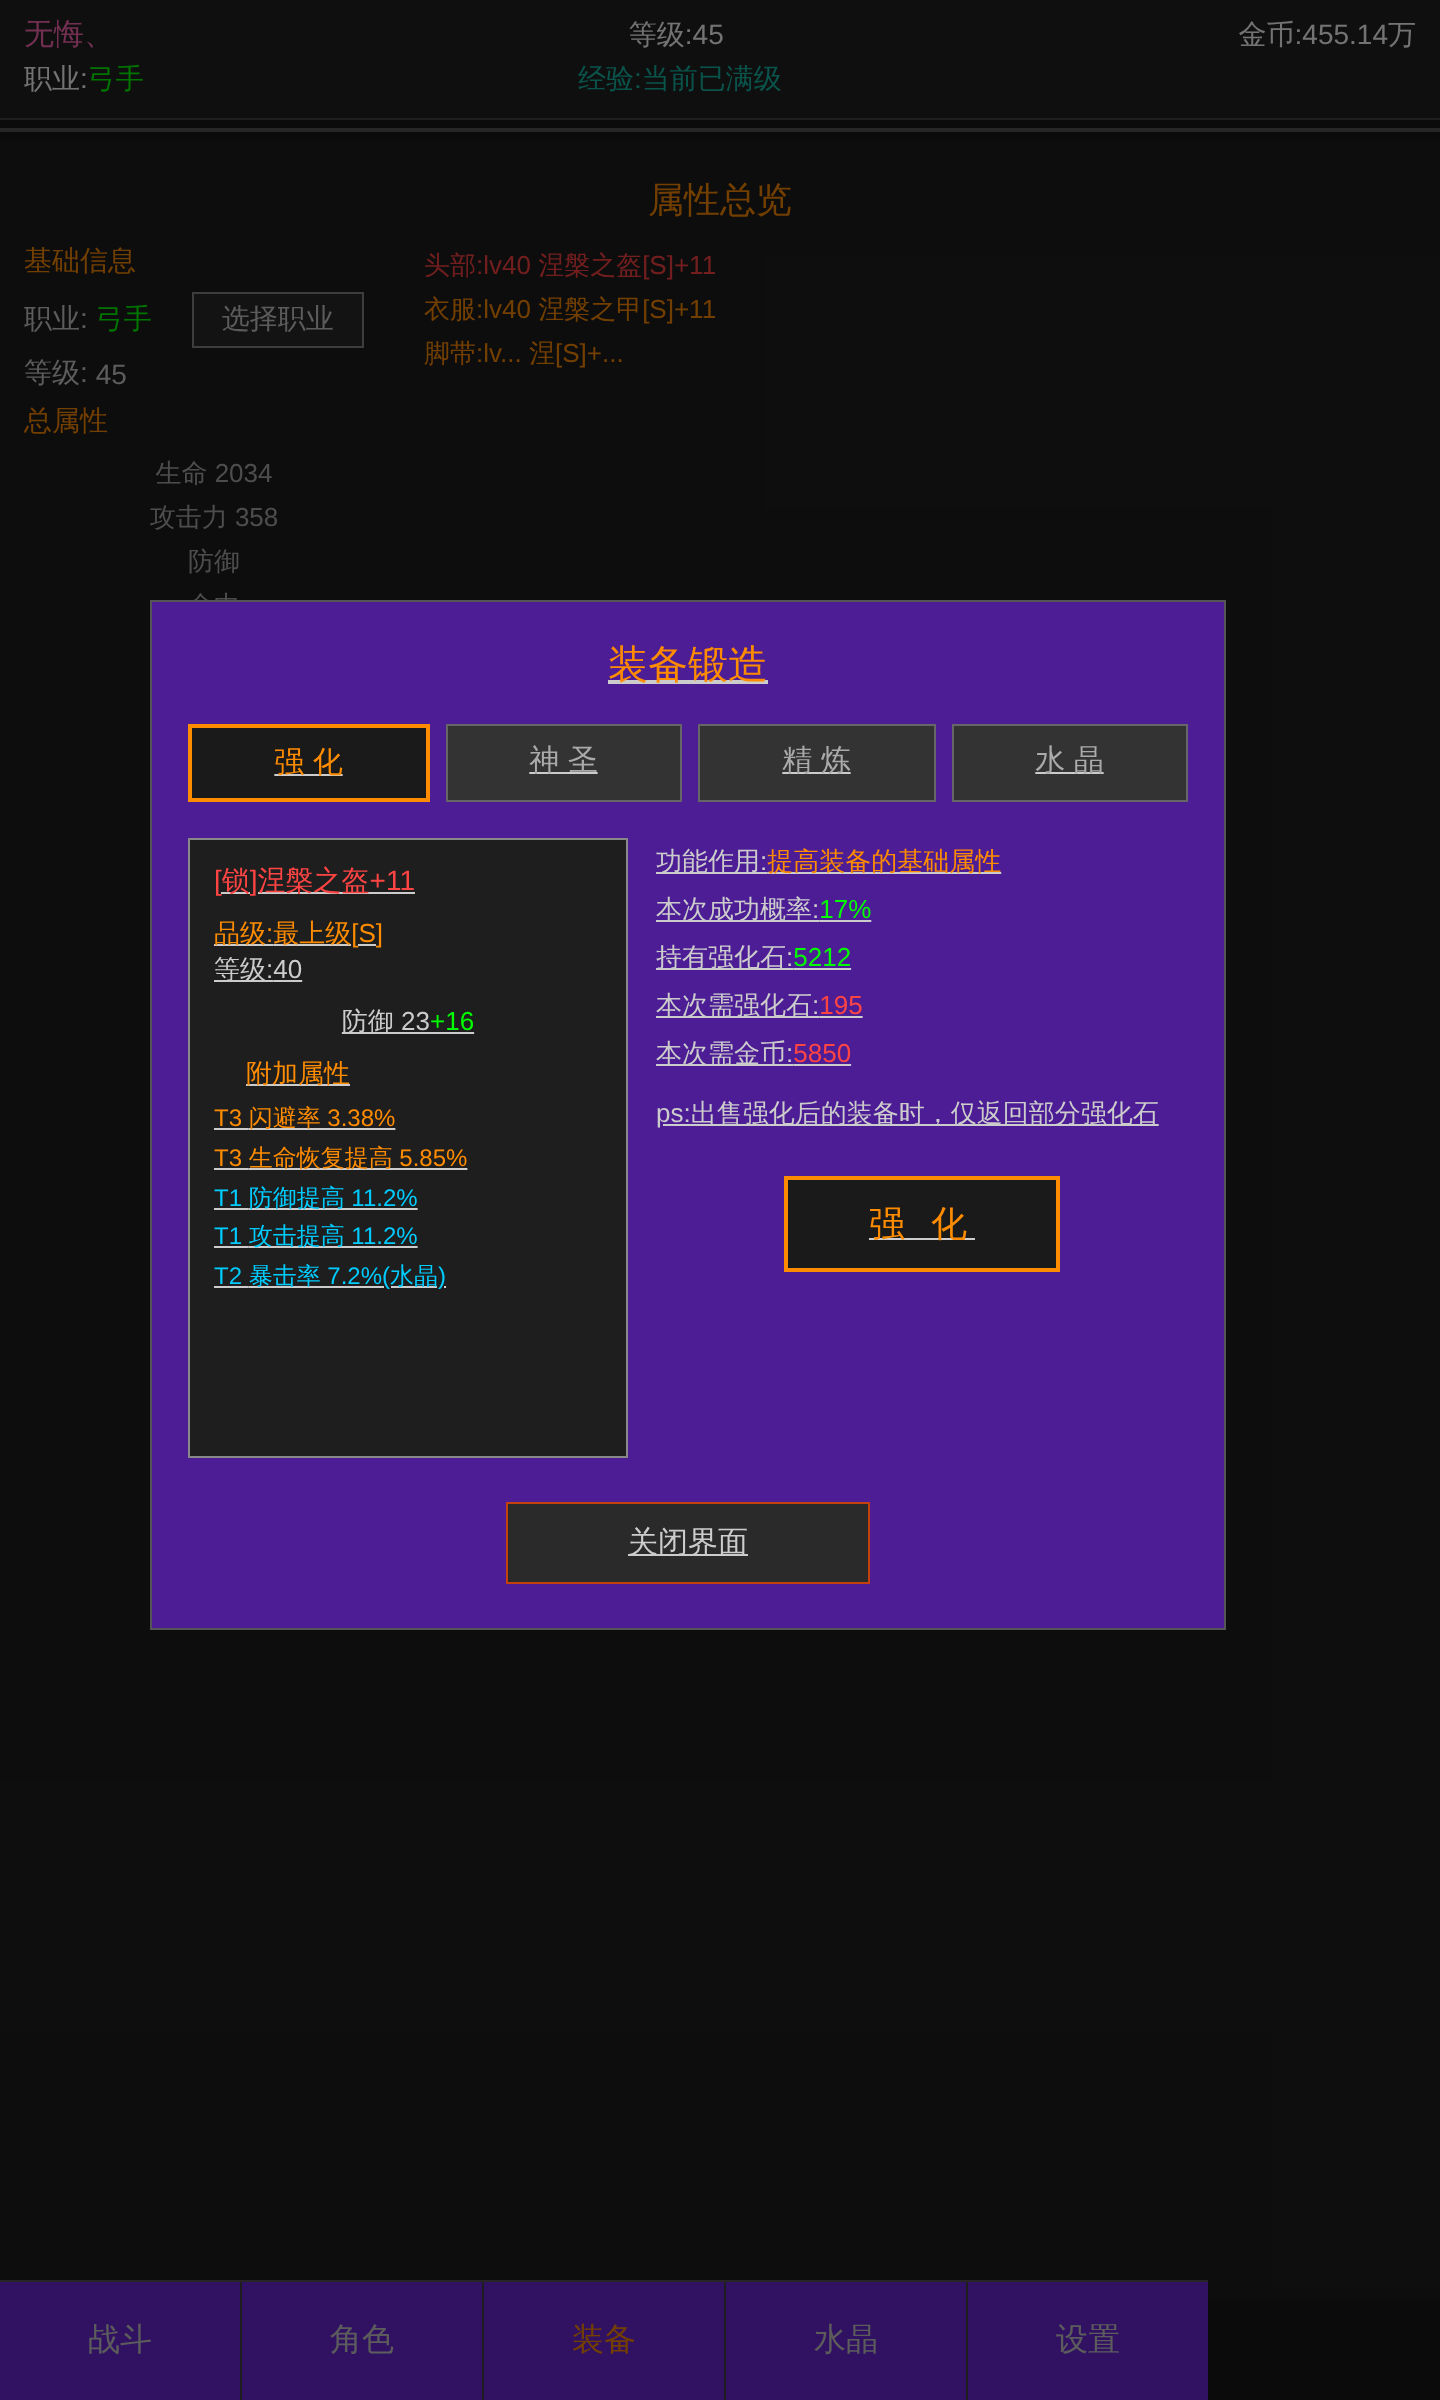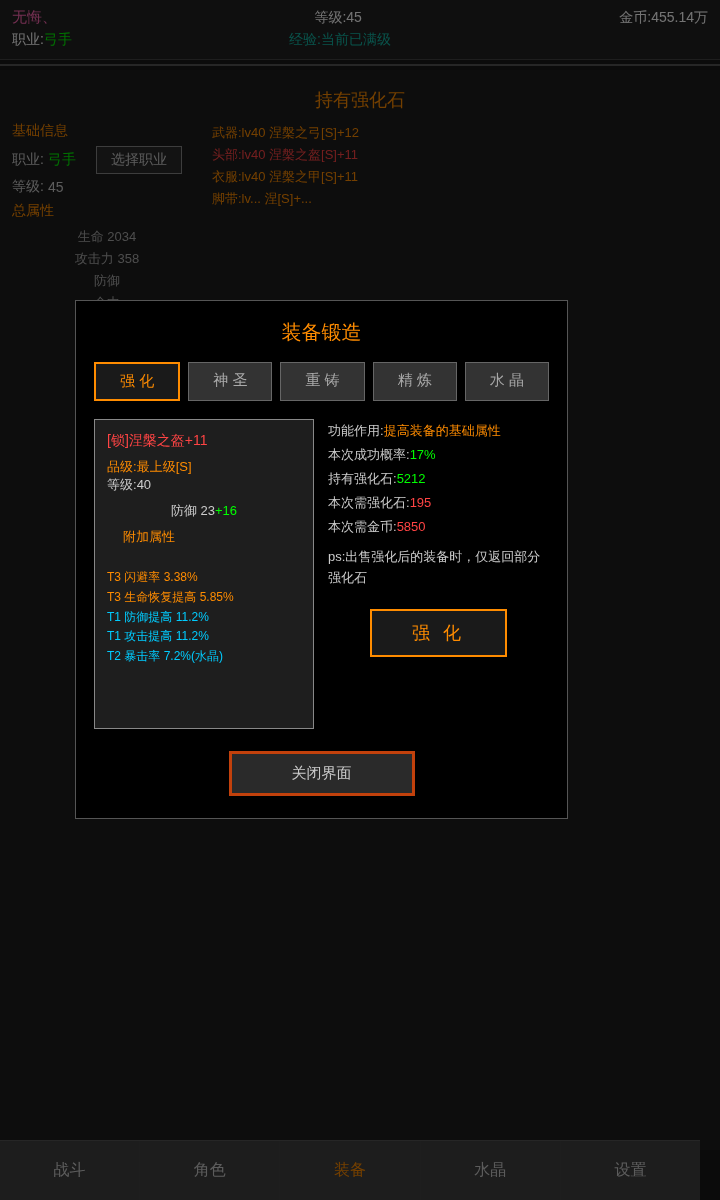--- a/index.html
+++ b/index.html
@@ -92,25 +92,26 @@
       height: 1200px;
       background: rgba(0,0,0,0.55);
       z-index: 10;
     }
 
     
     #forge-dialog {
       position: absolute;
       top: 300px;
       left: 75px;
-      width: 493px;
-      background: #000000;
+      width: 538px;
+      background: #4c1d95;
       border: 1px solid #555;
       z-index: 20;
       padding: 18px 18px 22px 18px;
+      text-decoration: underline;
     }
     .forge-title {
       text-align: center;
       color: #ff8c00;
       font-size: 20px;
       margin-bottom: 16px;
     }
 
     
     .forge-tabs {
@@ -147,21 +148,21 @@
       border: 1px solid #888;
       background: #1e1e1e;
       padding: 12px 12px;
       font-size: 13px;
       flex-shrink: 0;
     }
     .item-name { color: #ff4444; font-size: 14px; margin-bottom: 8px; }
     .item-grade { color: #ff8c00; }
     .item-defense { text-align: center; color: #ccc; margin: 8px 0; font-size: 13px; }
     .def-bonus { color: #00ff00; }
-    .sub-attrs-label { color: #ff8c00; font-size: 13px; margin-bottom: 22px; padding-left: 16px; }
+    .sub-attrs-label { color: #ff8c00; font-size: 13px; margin-bottom: 4px; padding-left: 16px; }
     .sub-attr { line-height: 1.65; font-size: 12px; }
     .t3-color { color: #ff8c00; }
     .t1-color { color: #00ccff; }
     .t2-color { color: #00ccff; margin-top: 20px; }
 
     
     .forge-info {
       flex: 1;
       font-size: 13px;
       line-height: 1.85;
@@ -183,35 +184,35 @@
       padding: 10px 40px;
       cursor: pointer;
       letter-spacing: 4px;
     }
 
     
     .close-btn {
       display: block;
       margin: 22px auto 0 auto;
       background: #2a2a2a;
-      border: 3px solid #c2410c;
+      border: 1px solid #c2410c;
       color: #ccc;
       font-size: 15px;
       padding: 10px 60px;
       cursor: pointer;
     }
 
     
     #bottom-nav {
       position: absolute;
       bottom: 0;
       left: 0;
-      width: 700px;
+      width: 604px;
       height: 60px;
-      background: #404040;
+      background: #6d28d9;
       display: flex;
       border-top: 1px solid #555;
     }
     .nav-item {
       flex: 1;
       display: flex;
       align-items: center;
       justify-content: center;
       font-size: 16px;
       color: #ccc;
@@ -243,21 +244,21 @@
     <span class="exp-text">
       <span>经验:</span><span>当前已满级</span>
     </span>
     <span style="width:100px"></span>
   </div>
 </div>
 
 <div class="divider-bar"></div>
 
 <div id="main-bg" style="height:1080px; overflow:hidden;">
-  <div class="section-title-center">持有强化石</div>
+  <div class="section-title-center">属性总览</div>
   <div style="display:flex; gap:10px;">
     <div style="width:190px; flex-shrink:0;">
       <div class="section-label">基础信息</div>
       <div class="info-row">
         <span class="info-label">职业:</span>
         <span class="info-val-green">弓手</span>
         <button class="select-job-btn">选择职业</button>
       </div>
       <div class="info-row">
         <span class="info-label">等级:</span>
@@ -268,38 +269,36 @@
         <div>生命 2034</div>
         <div>攻击力 358</div>
         <div>防御</div>
         <div>命中</div>
         <div>暴击</div>
 
       </div>
     </div>
     <div style="flex:1;">
       <div class="equipment-list">
-        <div class="eq-orange">武器:lv40 涅槃之弓[S]+12</div>
         <div class="eq-red">头部:lv40 涅槃之盔[S]+11</div>
         <div class="eq-orange">衣服:lv40 涅槃之甲[S]+11</div>
         <div class="eq-orange">脚带:lv... 涅[S]+...</div>
       </div>
     </div>
   </div>
 </div>
 
 <div id="overlay-bg"></div>
 
 <div id="forge-dialog">
   <div class="forge-title">装备锻造</div>
 
   <div class="forge-tabs">
     <div class="forge-tab active">强 化</div>
     <div class="forge-tab">神 圣</div>
-    <div class="forge-tab">重 铸</div>
     <div class="forge-tab">精 炼</div>
     <div class="forge-tab">水 晶</div>
   </div>
 
   <div class="forge-body">
 
     <div class="item-card">
       <div class="item-name">[锁]涅槃之盔+11</div>
       <div>
         <span class="item-grade">品级:</span><span class="item-grade">最上级[S]</span>

